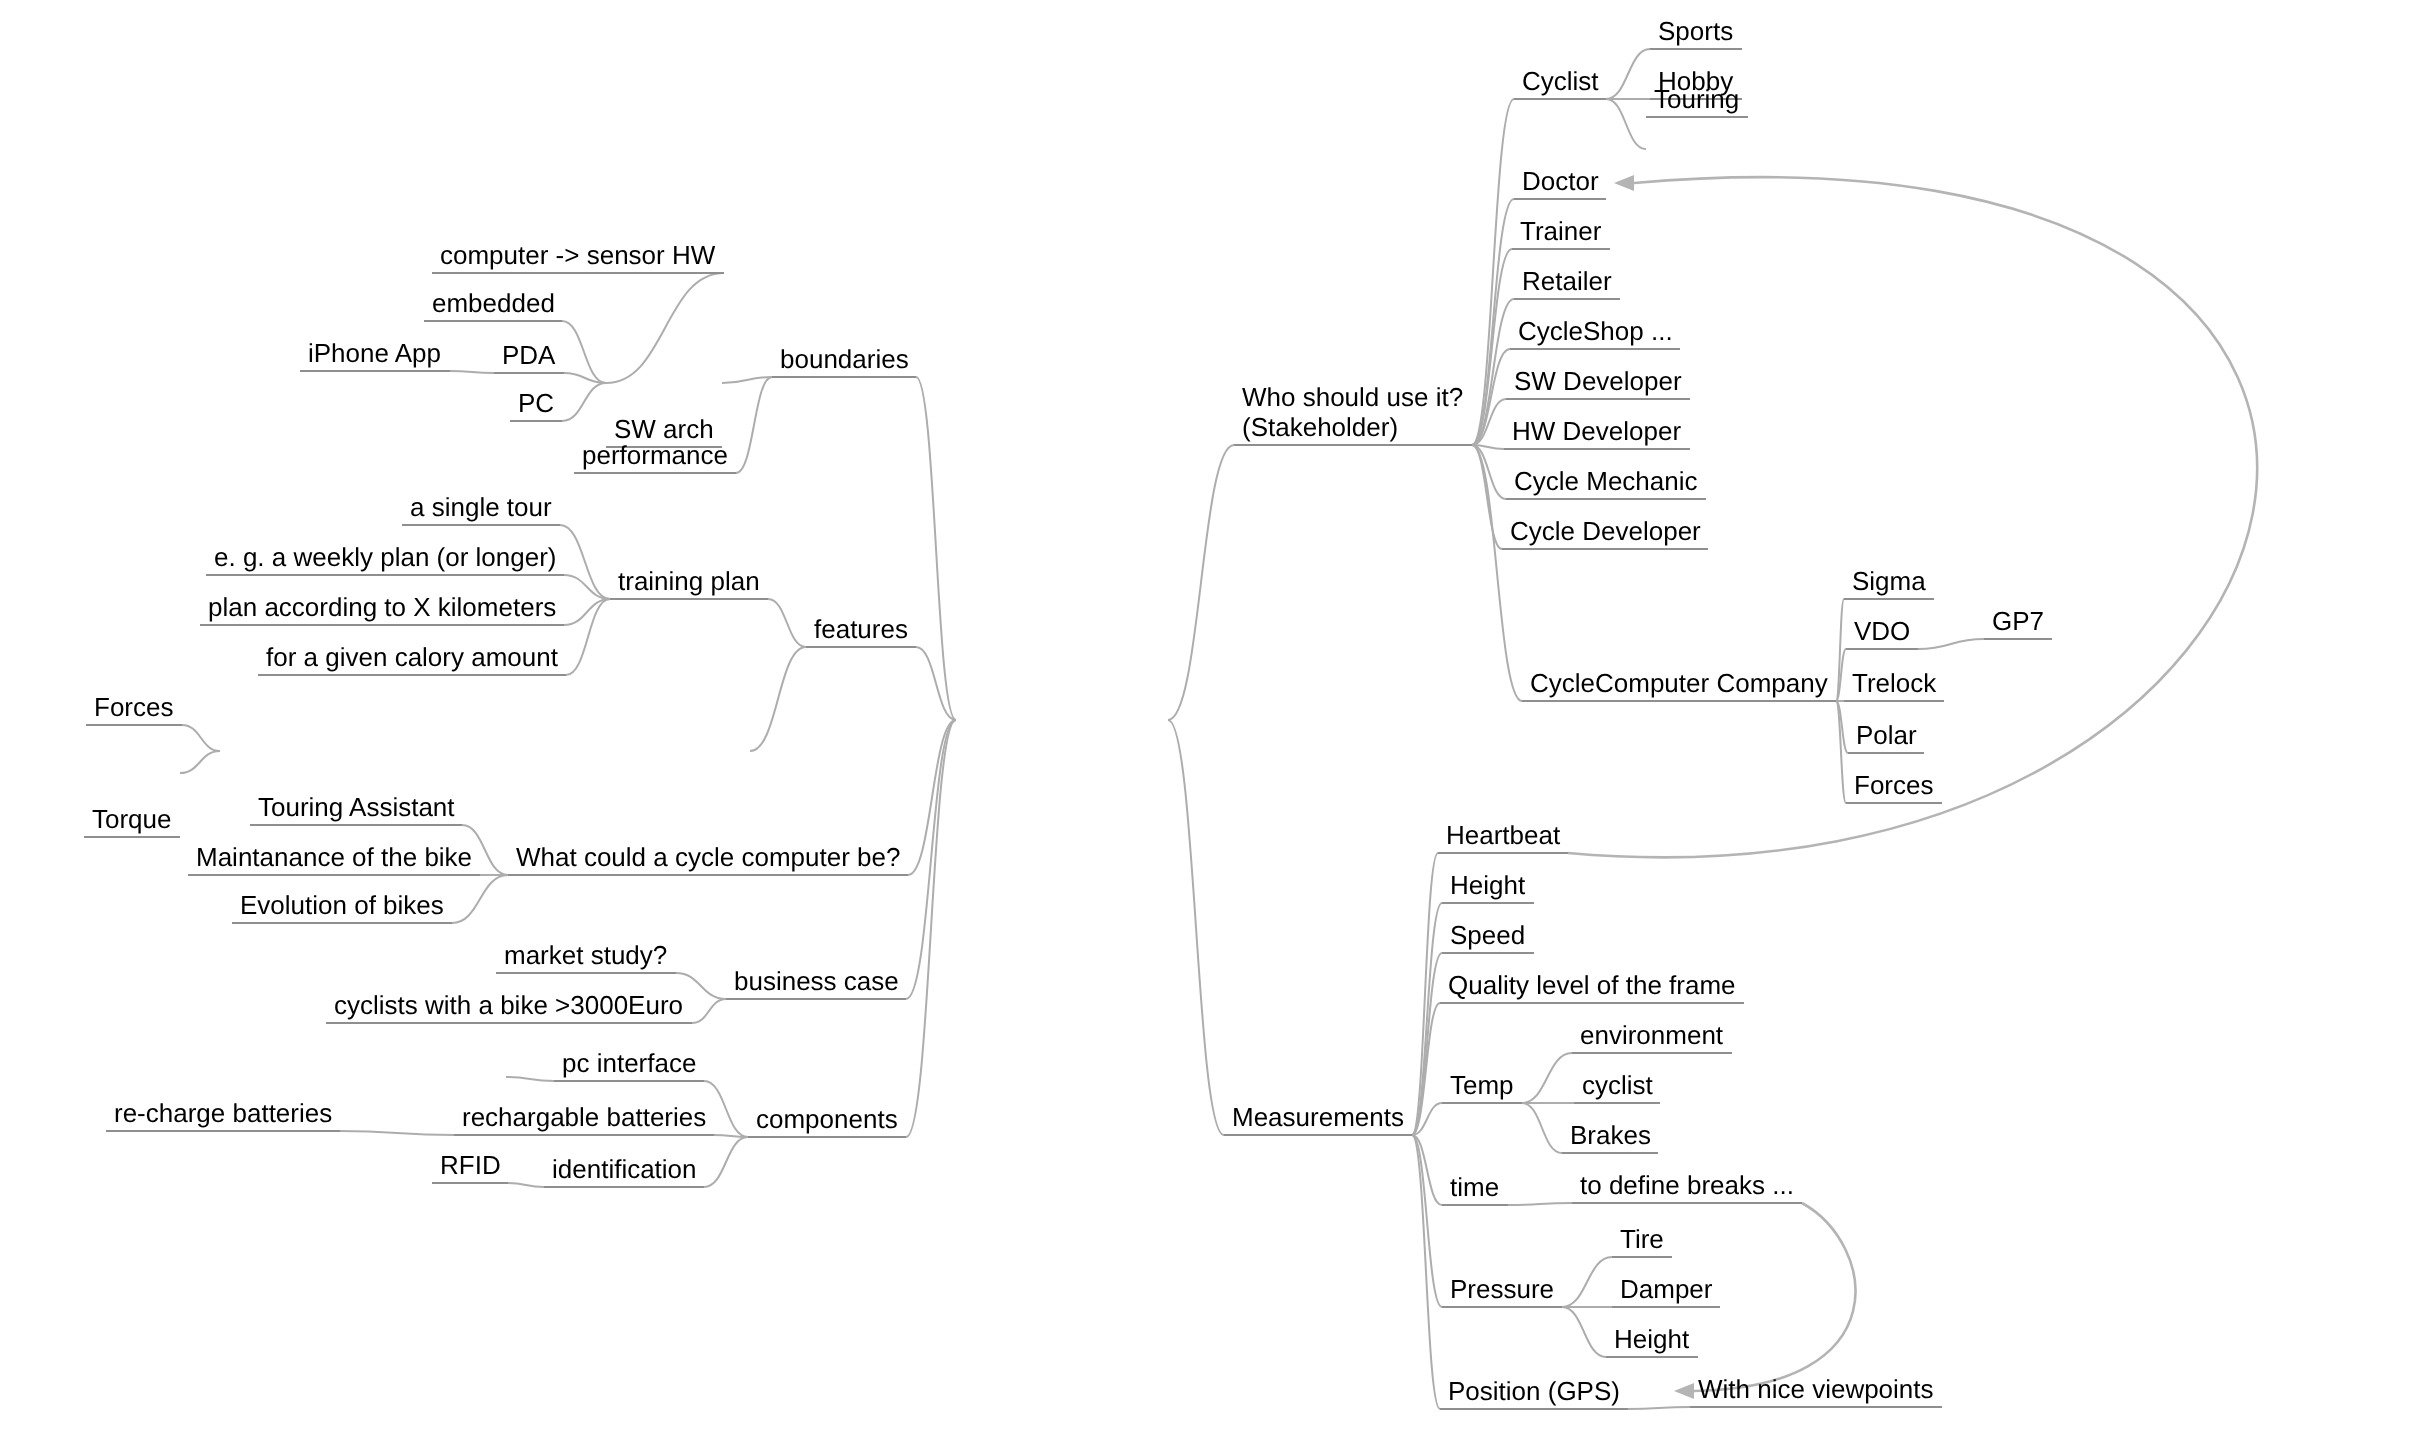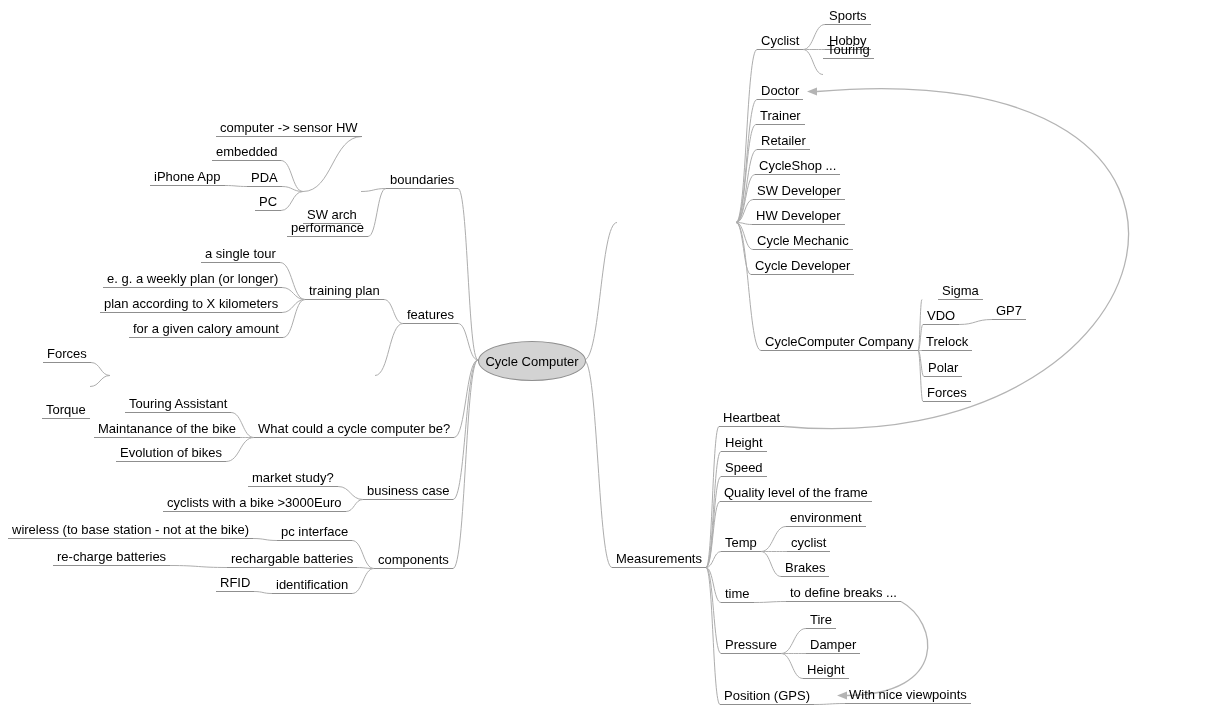--- a/index.html
+++ b/index.html
@@ -85,21 +85,20 @@
       <path d="M 781 653.5 C 793.5 653.5, 793.5 653.5, 806 653.5" fill="none" stroke="#adadad" stroke-width="1"></path>
       <path d="M 781 653.5 C 792 653.5, 792 678.5, 803 678.5" fill="none" stroke="#adadad" stroke-width="1"></path>
       <path d="M 706 567.5 C 713 567.5, 713 704.5, 720 704.5" fill="none" stroke="#adadad" stroke-width="1"></path>
       <path d="M 814 704.5 C 829.5 704.5, 829.5 703.5, 845 703.5" fill="none" stroke="#adadad" stroke-width="1"></path>
       <path d="M 784 426.5 C 1180 462, 1290 50, 817 91.5" fill="none" stroke="#b4b4b4" stroke-width="1.3"></path>
       <polygon points="807,91.5 817,87.5 817,95.5" fill="#b4b4b4"></polygon>
       <path d="M 901 601.5 C 938 622, 950 694, 847 695.5" fill="none" stroke="#b4b4b4" stroke-width="1.3"></path>
       <polygon points="837,695.5 847,691.5 847,699.5" fill="#b4b4b4"></polygon>
     </svg>
   <div id="node-layer">
-      <div class="root-node" style="left: 478px; top: 341px; width: 106px; height: 38px;">Cycle Computer</div>
       <span class="node" style="left: 386px; top: 172px;">boundaries</span>
       <span class="node" style="left: 303px; top: 175px; margin-top: 32px;">SW arch</span>
       <span class="node" style="left: 216px; top: 120px;">computer -&gt; sensor HW</span>
       <span class="node" style="left: 212px; top: 144px;">embedded</span>
       <span class="node" style="left: 247px; top: 170px;">PDA</span>
       <span class="node" style="left: 150px; top: 169px;">iPhone App</span>
       <span class="node" style="left: 255px; top: 194px;">PC</span>
       <span class="node" style="left: 287px; top: 220px;">performance</span>
       <span class="node" style="left: 403px; top: 307px;">features</span>
       <span class="node" style="left: 305px; top: 283px;">training plan</span>
@@ -111,39 +110,40 @@
       <span class="node" style="left: 42px; top: 370px; margin-top: 32px;">Torque</span>
       <span class="node" style="left: 254px; top: 421px;">What could a cycle computer be?</span>
       <span class="node" style="left: 125px; top: 396px;">Touring Assistant</span>
       <span class="node" style="left: 94px; top: 421px;">Maintanance of the bike</span>
       <span class="node" style="left: 116px; top: 445px;">Evolution of bikes</span>
       <span class="node" style="left: 363px; top: 483px;">business case</span>
       <span class="node" style="left: 248px; top: 470px;">market study?</span>
       <span class="node" style="left: 163px; top: 495px;">cyclists with a bike &gt;3000Euro</span>
       <span class="node" style="left: 374px; top: 552px;">components</span>
       <span class="node" style="left: 277px; top: 524px;">pc interface</span>
-      <span class="node" style="left: 8px; top: 522px;">wireless (to base station - not at the bike)</span>
       <span class="node" style="left: 227px; top: 551px;">rechargable batteries</span>
       <span class="node" style="left: 53px; top: 549px;">re-charge batteries</span>
       <span class="node" style="left: 272px; top: 577px;">identification</span>
       <span class="node" style="left: 216px; top: 575px;">RFID</span>
+      <span class="node" style="left: 617px; top: 191px;">Who should use it?
+(Stakeholder)</span>
       <span class="node" style="left: 757px; top: 33px;">Cyclist</span>
       <span class="node" style="left: 825px; top: 8px;">Sports</span>
       <span class="node" style="left: 825px; top: 33px;">Hobby</span>
       <span class="node" style="left: 823px; top: 42px;">Touring</span>
       <span class="node" style="left: 757px; top: 83px;">Doctor</span>
       <span class="node" style="left: 756px; top: 108px;">Trainer</span>
       <span class="node" style="left: 757px; top: 133px;">Retailer</span>
       <span class="node" style="left: 755px; top: 158px;">CycleShop ...</span>
       <span class="node" style="left: 753px; top: 183px; text-align: center;">SW Developer</span>
       <span class="node" style="left: 752px; top: 208px;">HW Developer</span>
       <span class="node" style="left: 753px; top: 233px;">Cycle Mechanic</span>
       <span class="node" style="left: 751px; top: 258px;">Cycle Developer</span>
       <span class="node" style="left: 761px; top: 334px;">CycleComputer Company</span>
-      <span class="node" style="left: 922px; top: 283px; margin-left: 16px;">Sigma</span>
+      <span class="node" style="left: 922px; top: 283px;">Sigma</span>
       <span class="node" style="left: 923px; top: 308px;">VDO</span>
       <span class="node" style="left: 992px; top: 303px;">GP7</span>
       <span class="node" style="left: 922px; top: 334px;">Trelock</span>
       <span class="node" style="left: 924px; top: 360px;">Polar</span>
       <span class="node" style="left: 923px; top: 385px;">Forces</span>
       <span class="node" style="left: 612px; top: 551px;">Measurements</span>
       <span class="node" style="left: 719px; top: 410px;">Heartbeat</span>
       <span class="node" style="left: 721px; top: 435px;">Height</span>
       <span class="node" style="left: 721px; top: 460px;">Speed</span>
       <span class="node" style="left: 720px; top: 485px;">Quality level of the frame</span>

